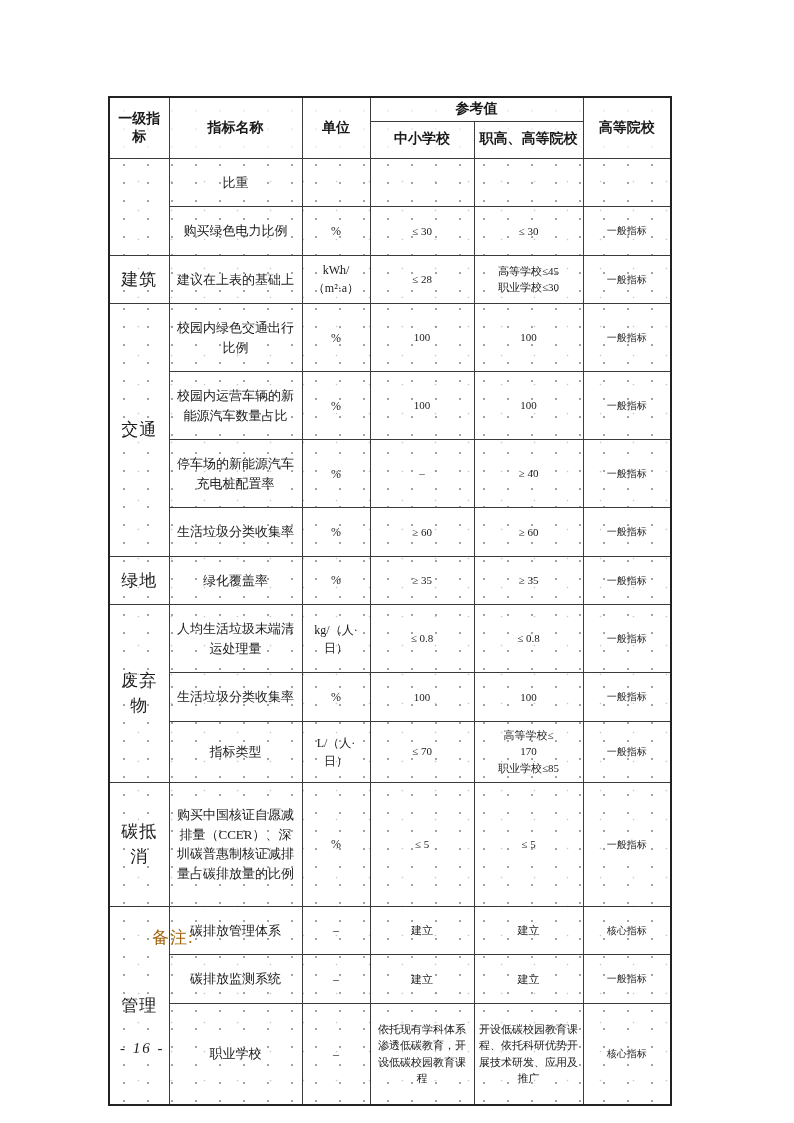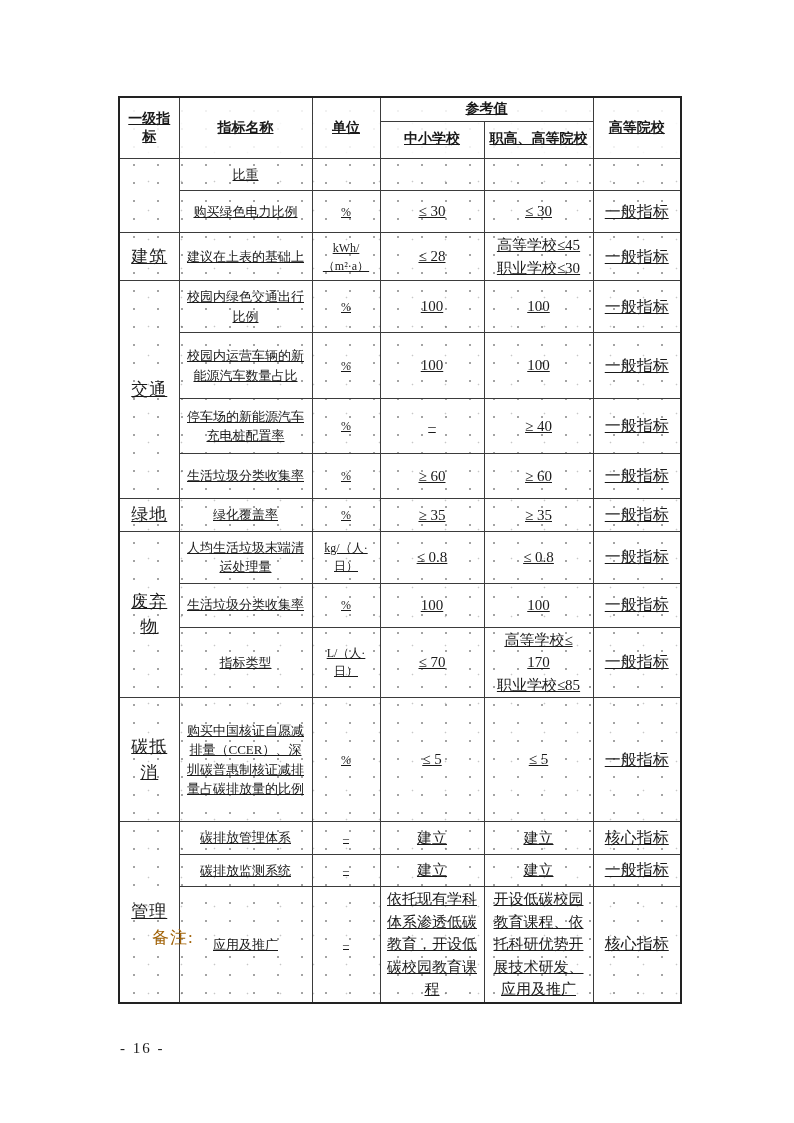--- a/index.html
+++ b/index.html
@@ -8,27 +8,26 @@
     width: 794px; height: 1123px;
     font-family: "Liberation Serif", "DejaVu Serif", serif;
     color: #1a1a1a;
     position: relative;
     overflow: hidden;
   }
   .page { position: absolute; inset: 0; }
 
   
   .table-wrap {
-    position: absolute; left: 118px; top: 96px;
+    position: absolute; left: 108px; top: 96px;
     background-image:
       radial-gradient(circle, rgba(70,70,70,.50) 0.7px, transparent 1.1px),
       radial-gradient(circle, rgba(70,70,70,.30) 0.7px, transparent 1.1px);
     background-size: 24px 18px, 33px 29px;
     background-position: 4px 6px, 14px 13px;
-    text-decoration: underline;
   }
 
   table.indicator-table {
     border-collapse: collapse;
     table-layout: fixed;
     width: 562px;
     border: 2px solid #222;
   }
   .indicator-table th, .indicator-table td {
     border: 1px solid #3b3b3b;
@@ -43,34 +42,35 @@
     line-height: 1.3;
     padding: 1px 2px;
   }
   .indicator-table tbody td {
     font-size: 12px;
     line-height: 1.5;
     white-space: pre-line;
     padding: 1px 3px;
   }
   .indicator-table td.cat  { font-size: 17px; letter-spacing: 1px; }
-  .indicator-table td.name { font-size: 13px; padding: 6px 6px; }
+  .indicator-table td.name { font-size: 13px; padding: 14px 6px; }
   .indicator-table td.unit { font-size: 12px; }
-  .indicator-table td.val  { font-size: 15px; margin-top: 28px; }
-  .indicator-table td.type { font-size: 16px; }
+  .indicator-table td.val  { font-size: 11px; margin-top: 28px; }
+  .indicator-table td.type { font-size: 10px; }
   tr.dashed-top td { border-top-style: dashed; }
 
   .notes { position: absolute; left: 152px; color: #a16207; }
   .note-label { top: 926px; font-size: 17px; letter-spacing: 1px; }
   .note-item  { top: 966px; font-size: 17px; letter-spacing: 0.5px; width: 580px; }
 
   .page-number {
     position: absolute; left: 120px; top: 1040px;
     font-size: 15px; letter-spacing: 2px;
     font-family: "Liberation Serif", "DejaVu Serif", serif;
+    font-style: italic;
   }
 </style>
 </head>
 <body>
 
 <div class="page">
 
   <div class="table-wrap">
     <table class="indicator-table">
       <colgroup>
@@ -197,21 +197,21 @@
           <td class="type">核心指标</td>
         </tr>
         <tr style="height:22px">
           <td class="name">碳排放监测系统</td>
           <td class="unit">–</td>
           <td class="val">建立</td>
           <td class="val">建立</td>
           <td class="type">一般指标</td>
         </tr>
         <tr style="height:102px">
-          <td class="name">应用及推广</td>
+          <td class="name">职业学校</td>
           <td class="unit">–</td>
           <td class="val">依托现有学科体系渗透低碳教育，开设低碳校园教育课程</td>
           <td class="val">开设低碳校园教育课程、依托科研优势开展技术研发、应用及推广</td>
           <td class="type">核心指标</td>
         </tr>
       </tbody>
     </table>
   </div>
 
   <div class="notes note-label">备注:</div>

